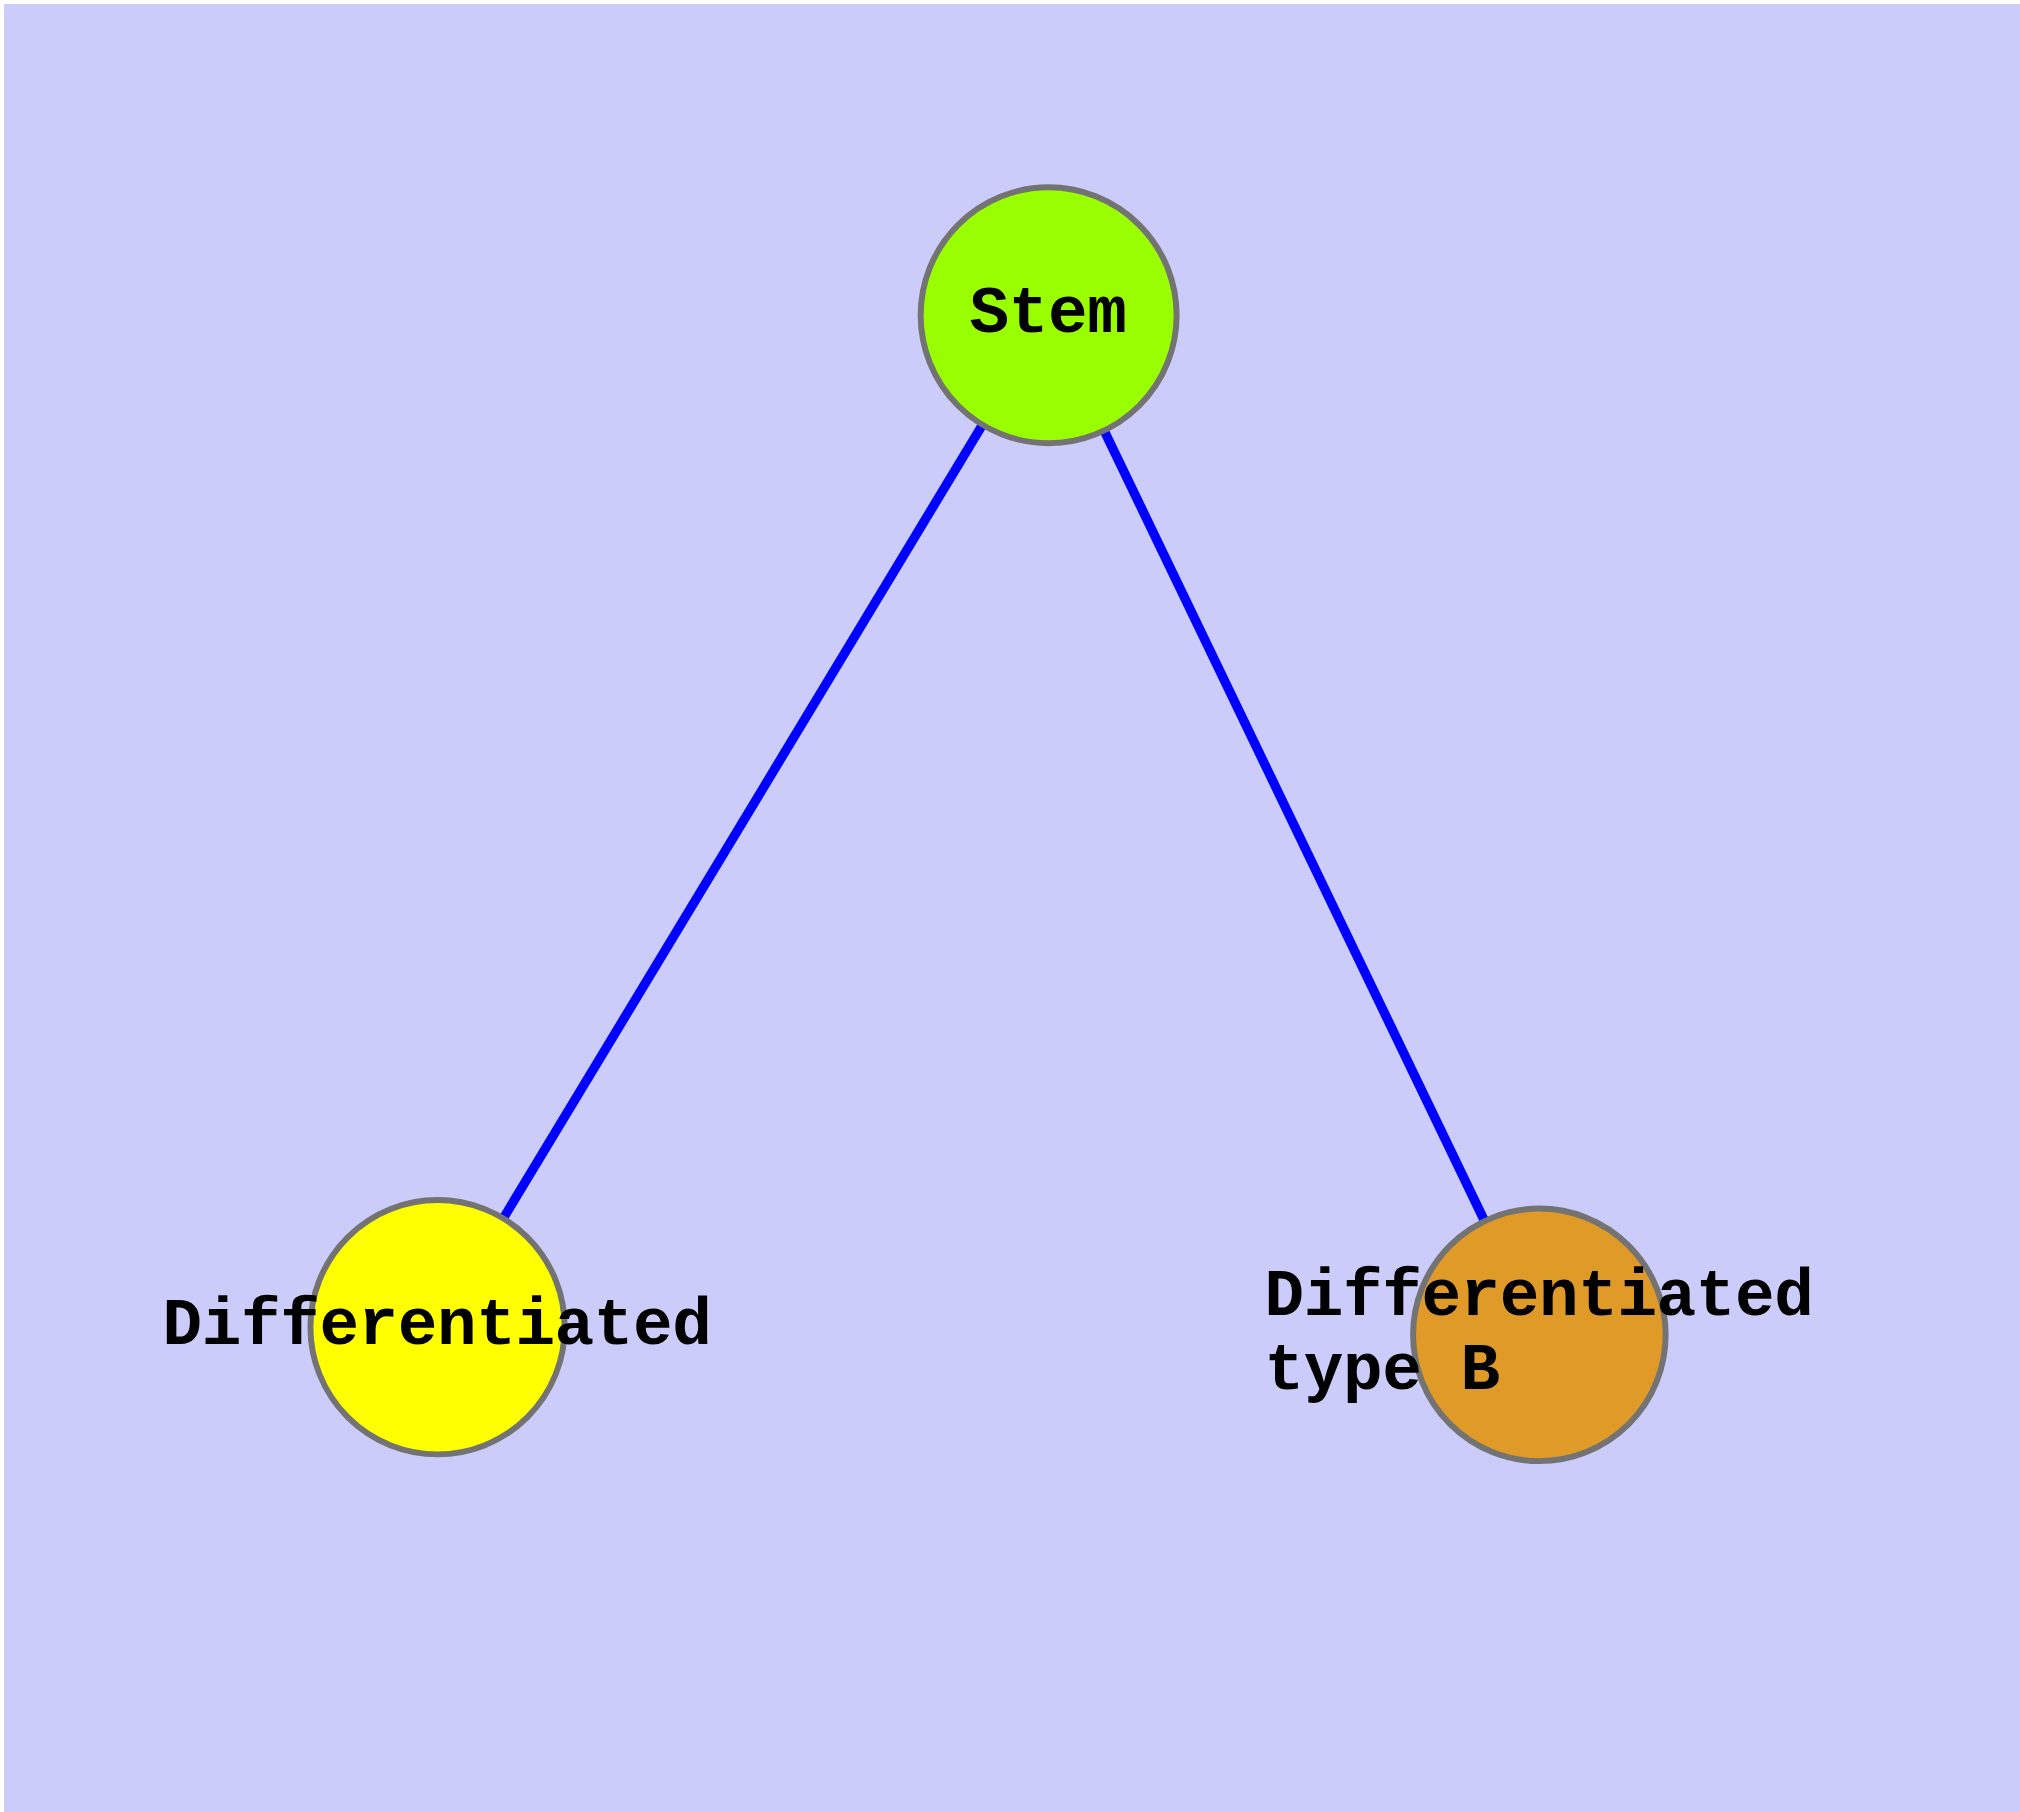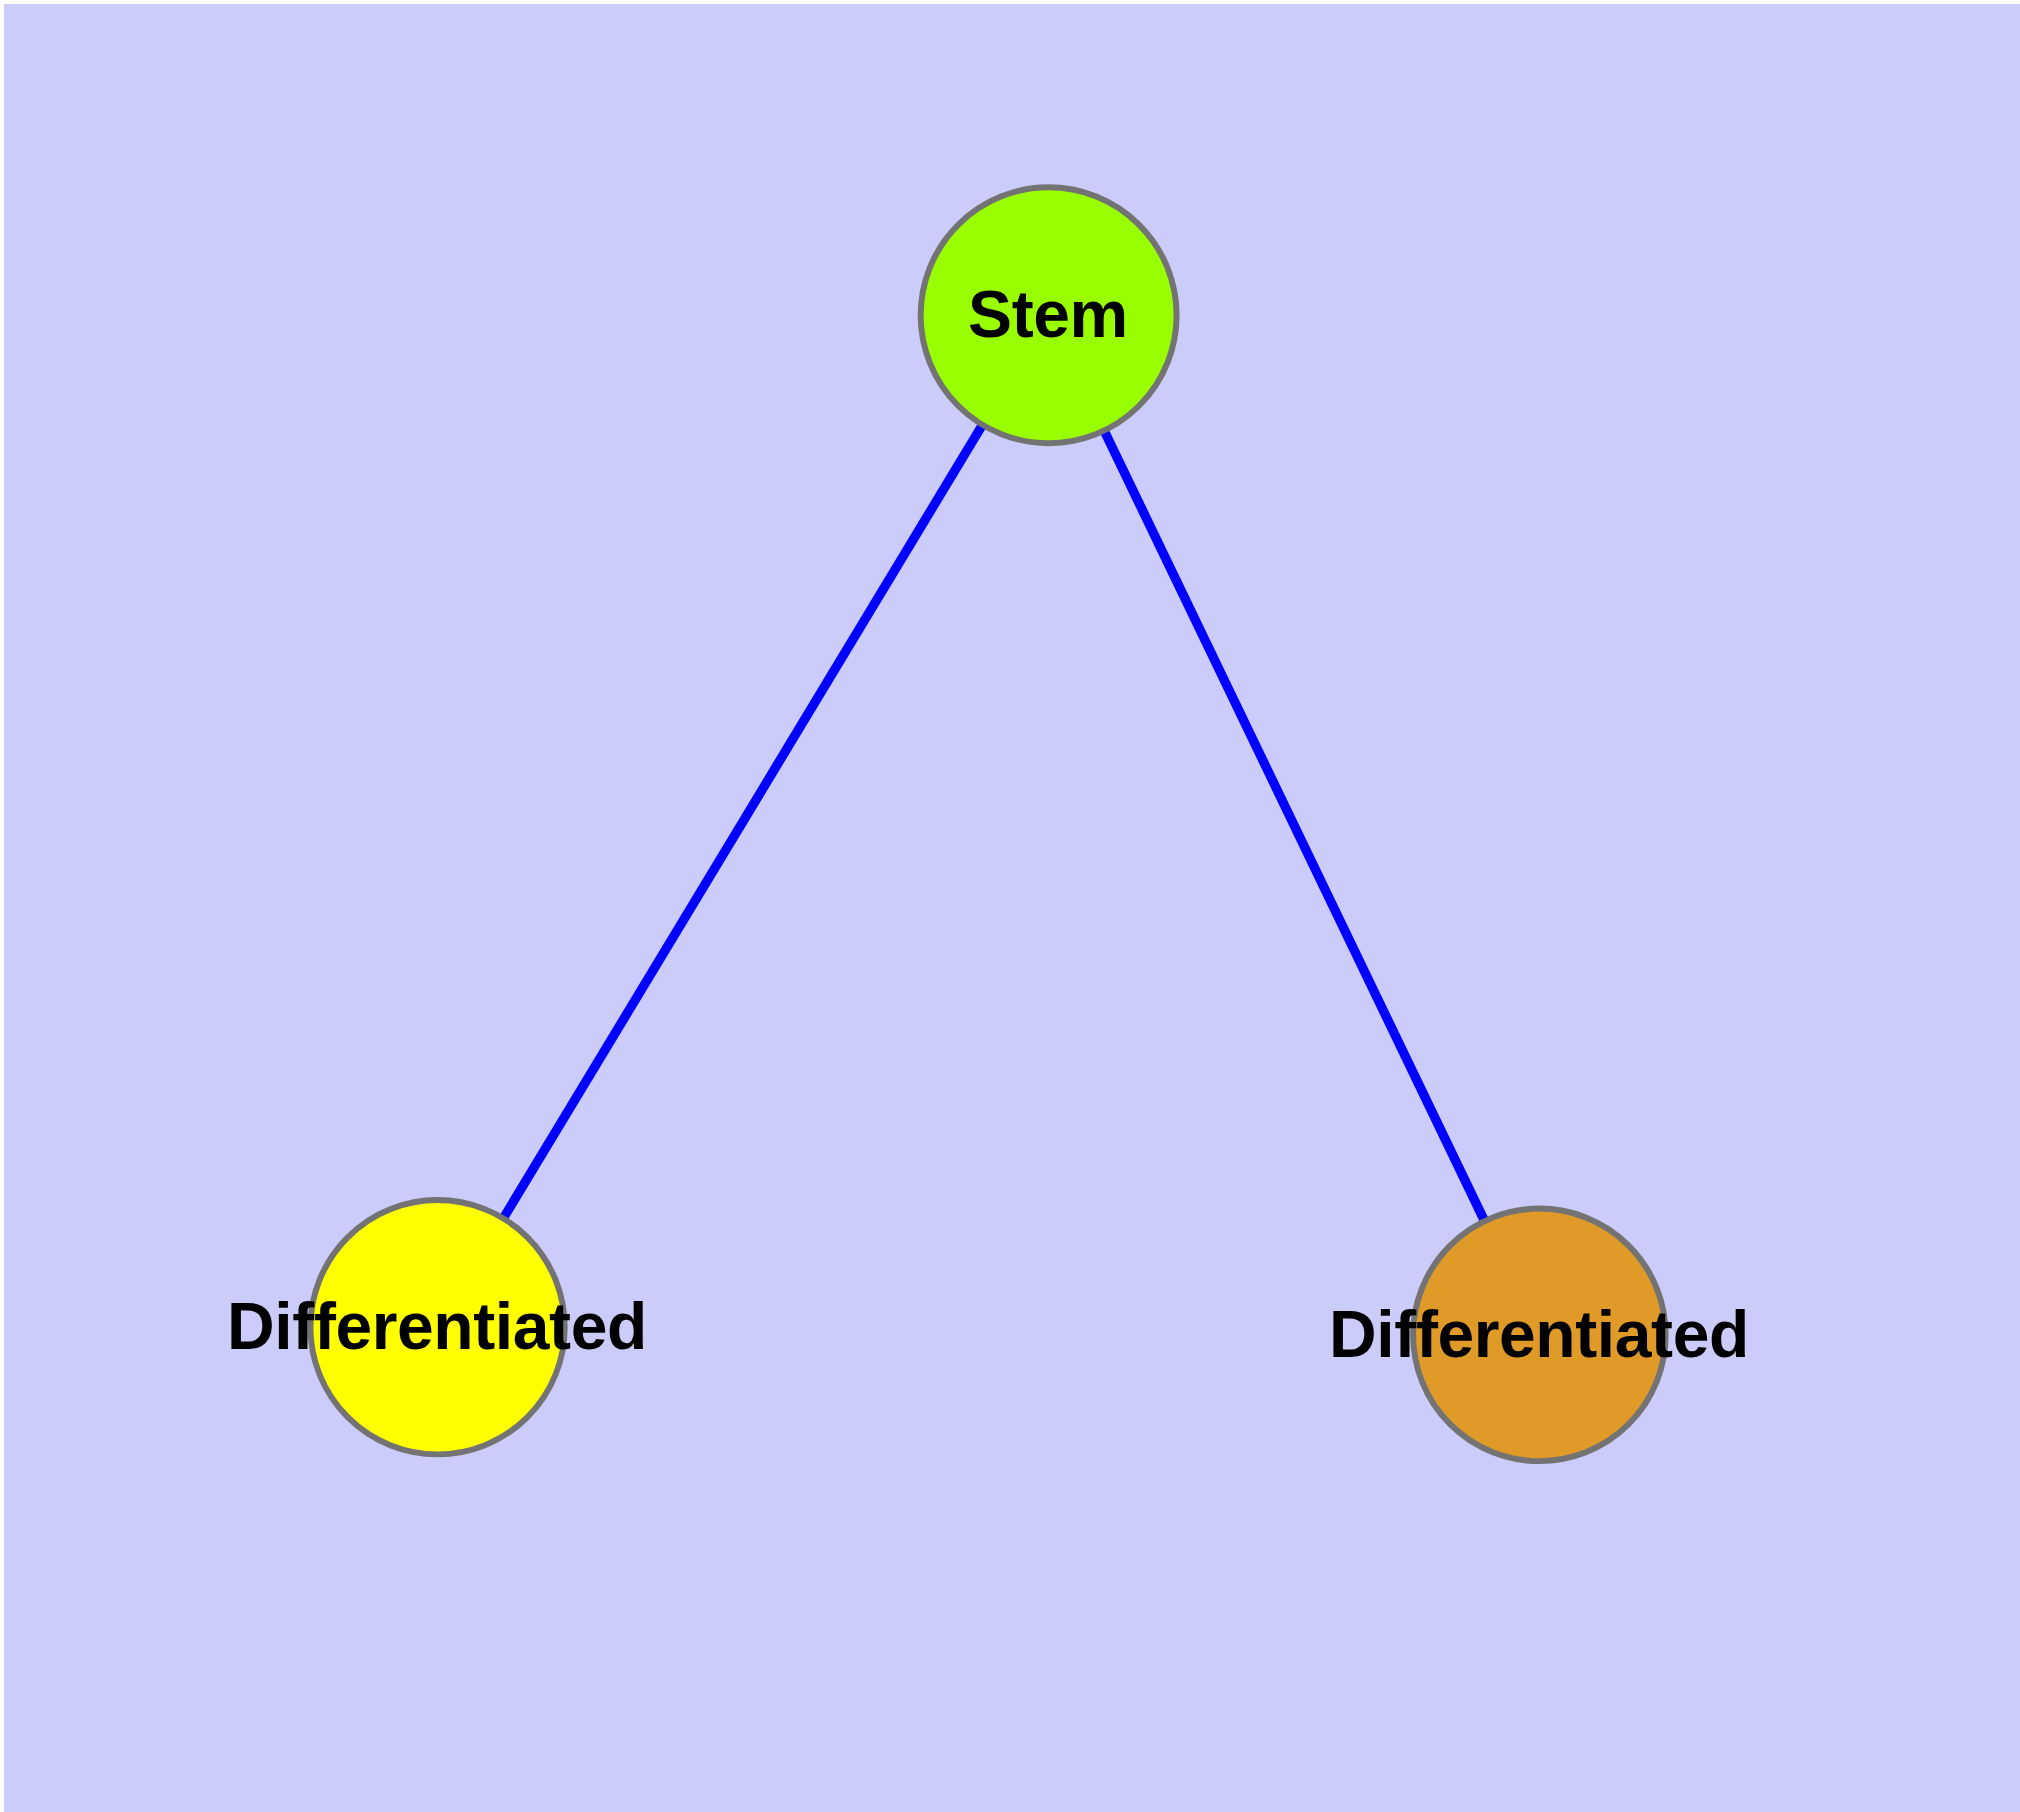--- a/index.html
+++ b/index.html
@@ -37,21 +37,21 @@
   }
   .edge-line {
     stroke: #0000ff;
     stroke-width: 11;
     stroke-linecap: butt;
   }
   .node-label {
     position: absolute;
     text-align: left;
     color: #000000;
-    font-family: Liberation Sans, sans-serif;
+    font-family: Liberation Mono, monospace;
     font-weight: bold;
     font-size: 66px;
     line-height: 1.12;
     white-space: pre;
     transform: translate(-50%, -50%);
     pointer-events: none;
     letter-spacing: -0.4px;
   }
 </style>
 </head>
@@ -68,16 +68,16 @@
     <g id="nodes-group">
         <circle cx="1237" cy="372" r="151" class="node-circle" fill="#99FF00" stroke="#737373" stroke-width="7"></circle>
         <circle cx="516" cy="1566" r="150" class="node-circle" fill="#FFFF00" stroke="#737373" stroke-width="7"></circle>
         <circle cx="1816" cy="1575" r="149" class="node-circle" fill="#E09A28" stroke="#737373" stroke-width="7"></circle>
       </g>
   </svg>
 
   <div id="labels-group">
       <div class="node-label" style="left: 1048px; top: 315px; color: rgb(0, 0, 0); font-size: 66px;"><div>Stem</div></div>
       <div class="node-label" style="left: 437px; top: 1327px; color: rgb(0, 0, 0); font-size: 66px;"><div>Differentiated</div></div>
-      <div class="node-label" style="left: 1539px; top: 1335px; color: rgb(0, 0, 0); font-size: 66px;"><div>Differentiated</div></div>
+      <div class="node-label" style="left: 1539px; top: 1335px; color: rgb(0, 0, 0); font-size: 66px;"><div>Differentiated</div><div>type B</div></div>
     </div>
 </div>
 
 
 </body></html>

